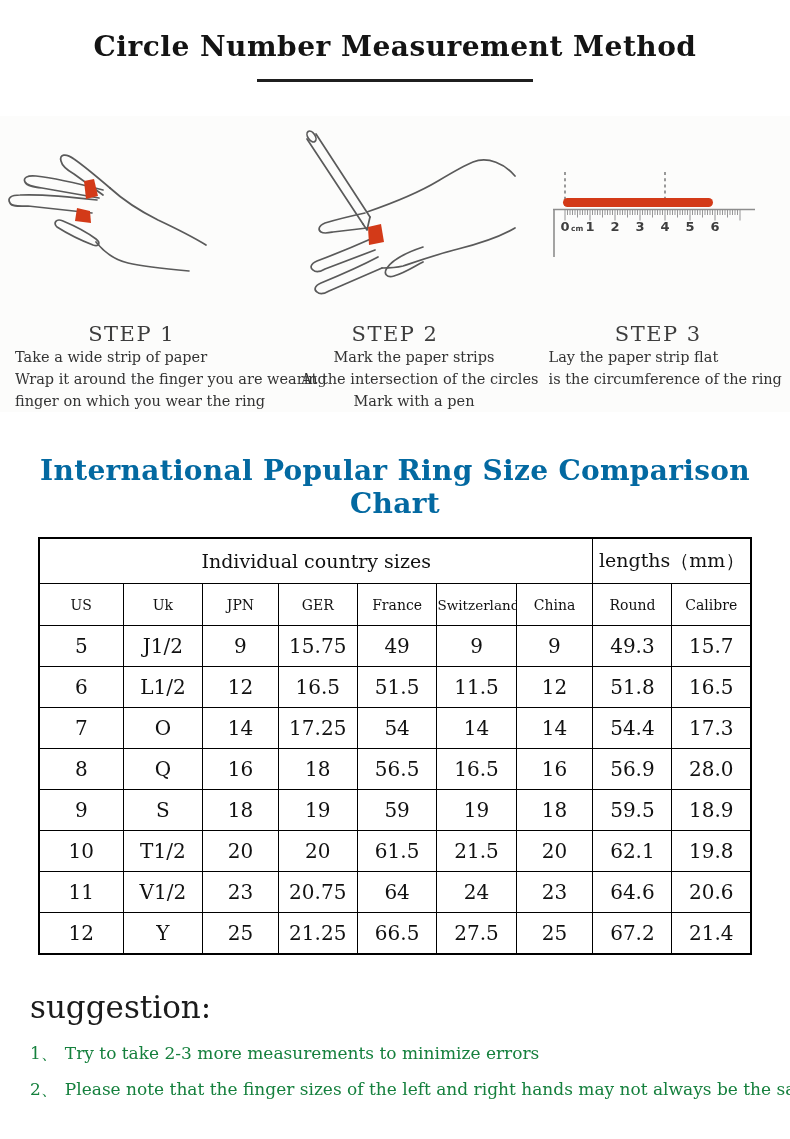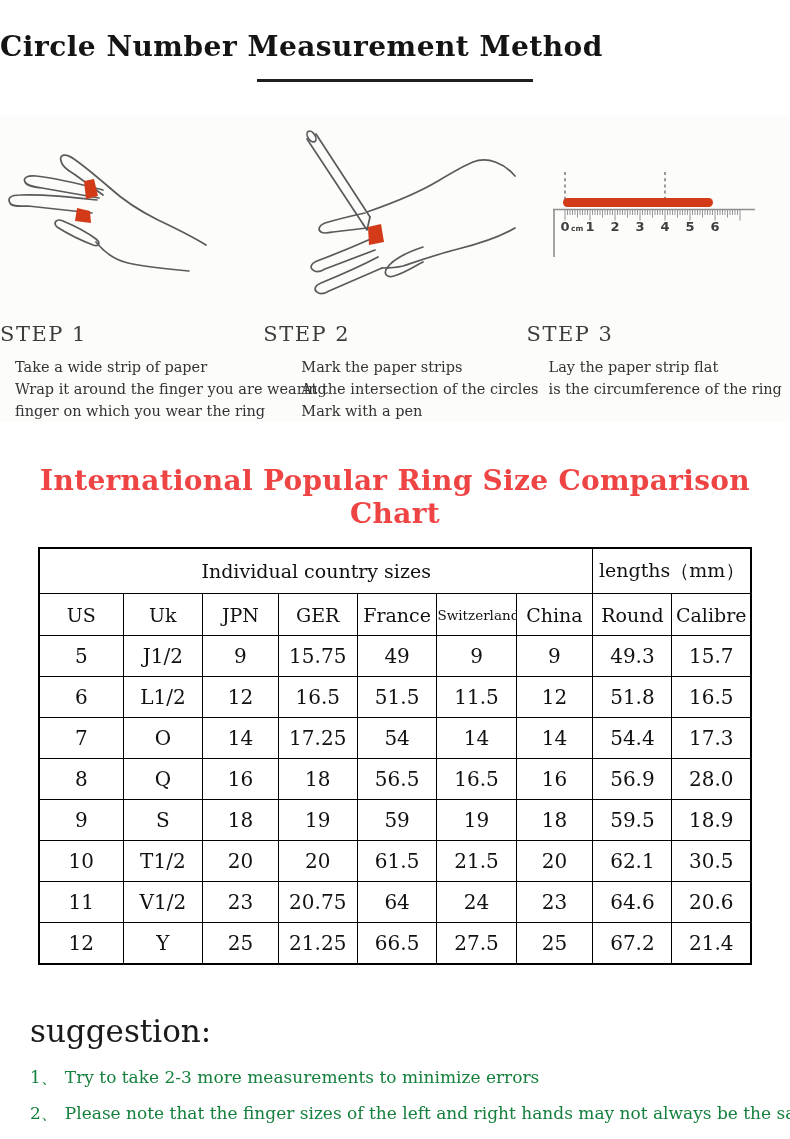--- a/index.html
+++ b/index.html
@@ -3,80 +3,80 @@
 <meta charset="utf-8">
 <style>
   html,body{margin:0;padding:0;}
   body{
     width:790px;height:1139px;overflow:hidden;background:#ffffff;
     font-family:"DejaVu Serif","Liberation Serif",serif;color:#1c1c1c;
   }
   .page{position:relative;width:790px;height:1139px;}
 
   
-  .hdr{padding-top:30px;text-align:left;}
+  .hdr{padding-top:30px;text-align:center;}
   .hdr h1{
     margin:0;font-size:28px;font-weight:600;letter-spacing:0.5px;color:#141414;
   }
   .title-underline{
     width:276px;height:3px;background:#1f1f1f;margin:16px auto 0 auto;
   }
 
   
   .steps{
     display:flex;margin-top:34px;background:#fcfcfb;
   }
   .step{width:263.3px;}
   .illus{display:block;width:263px;height:200px;}
   .step-label{
-    text-align:left;font-size:21px;color:#3d3d3d;letter-spacing:1.5px;
+    text-align:center;font-size:21px;color:#3d3d3d;letter-spacing:1.5px;
     margin-top:6px;
   }
-  .step-lines{margin-top:10px;font-size:14.5px;line-height:1.52;color:#333;}
+  .step-lines{font-size:14.5px;line-height:1.52;color:#333;}
   .step-lines div{white-space:nowrap;}
   .pad1{padding-left:15px;}
-  .pad2{padding-left:38px;}
+  .pad2{padding-left:38px;text-align:center;}
   .pad3{padding-left:22px;}
 
   svg .ln{fill:none;stroke:#5a5a5a;stroke-width:1.7;stroke-linecap:round;stroke-linejoin:round;}
   svg .red{fill:#d33a18;stroke:none;}
   svg .ruler-stroke{stroke:#8d8d8d;stroke-width:1.6;fill:none;}
   svg .dash{stroke:#6f6f6f;stroke-width:1.4;stroke-dasharray:3,3.2;fill:none;}
   #ruler-ticks line{stroke:#8a8a8a;stroke-width:0.9;}
   .ruler-num{
     font-family:"DejaVu Sans","Liberation Sans",sans-serif;
     font-size:13px;font-weight:600;fill:#3f3f3f;text-anchor:middle;
   }
   .ruler-unit{
     font-family:"DejaVu Sans","Liberation Sans",sans-serif;
     font-size:7.5px;font-weight:600;fill:#3f3f3f;text-anchor:start;
   }
 
   
   .chart-sec{margin-top:42px;}
   .chart-sec h2{
     margin:0;text-align:center;font-size:28px;font-weight:600;
-    letter-spacing:0.3px;color:#ef4444;
+    letter-spacing:0.3px;color:#0369a1;
   }
   table.sizes{
     width:714px;margin:17px 0 0 38px;border-collapse:collapse;table-layout:fixed;
   }
   table.sizes th,table.sizes td{
     border:1.6px solid #000;text-align:center;padding:0;color:#111;
     font-weight:normal;overflow:hidden;
   }
   table.sizes{border:2px solid #000;}
   tr.grp th{height:44px;font-size:19px;}
   th.group-lengths{text-align:left;padding-left:7px;font-size:19px;}
-  tr.colh th{height:41px;font-size:19px;}
+  tr.colh th{height:41px;font-size:14px;}
   tr.colh th.small{font-size:13.5px;}
   table.sizes td{height:40px;font-size:20px;}
 
   
-  .suggest{margin:48px 0 0 30px;}
+  .suggest{margin:34px 0 0 30px;}
   .suggest h2{margin:0;font-size:31px;font-weight:500;color:#1b1b1b;}
   .sug-list{margin-top:17px;}
   .sug-item{font-size:17px;color:#15803d;margin-bottom:13px;white-space:nowrap;}
   .sug-num{margin-right:7px;}
 </style>
 </head>
 <body>
 
 <div class="page">
 
@@ -330,21 +330,21 @@
           </tr>
           <tr>
             <td>10</td>
             <td>T1/2</td>
             <td>20</td>
             <td>20</td>
             <td>61.5</td>
             <td>21.5</td>
             <td>20</td>
             <td>62.1</td>
-            <td>30.5</td>
+            <td>19.8</td>
           </tr>
           <tr>
             <td>11</td>
             <td>V1/2</td>
             <td>23</td>
             <td>20.75</td>
             <td>64</td>
             <td>24</td>
             <td>23</td>
             <td>64.6</td>

